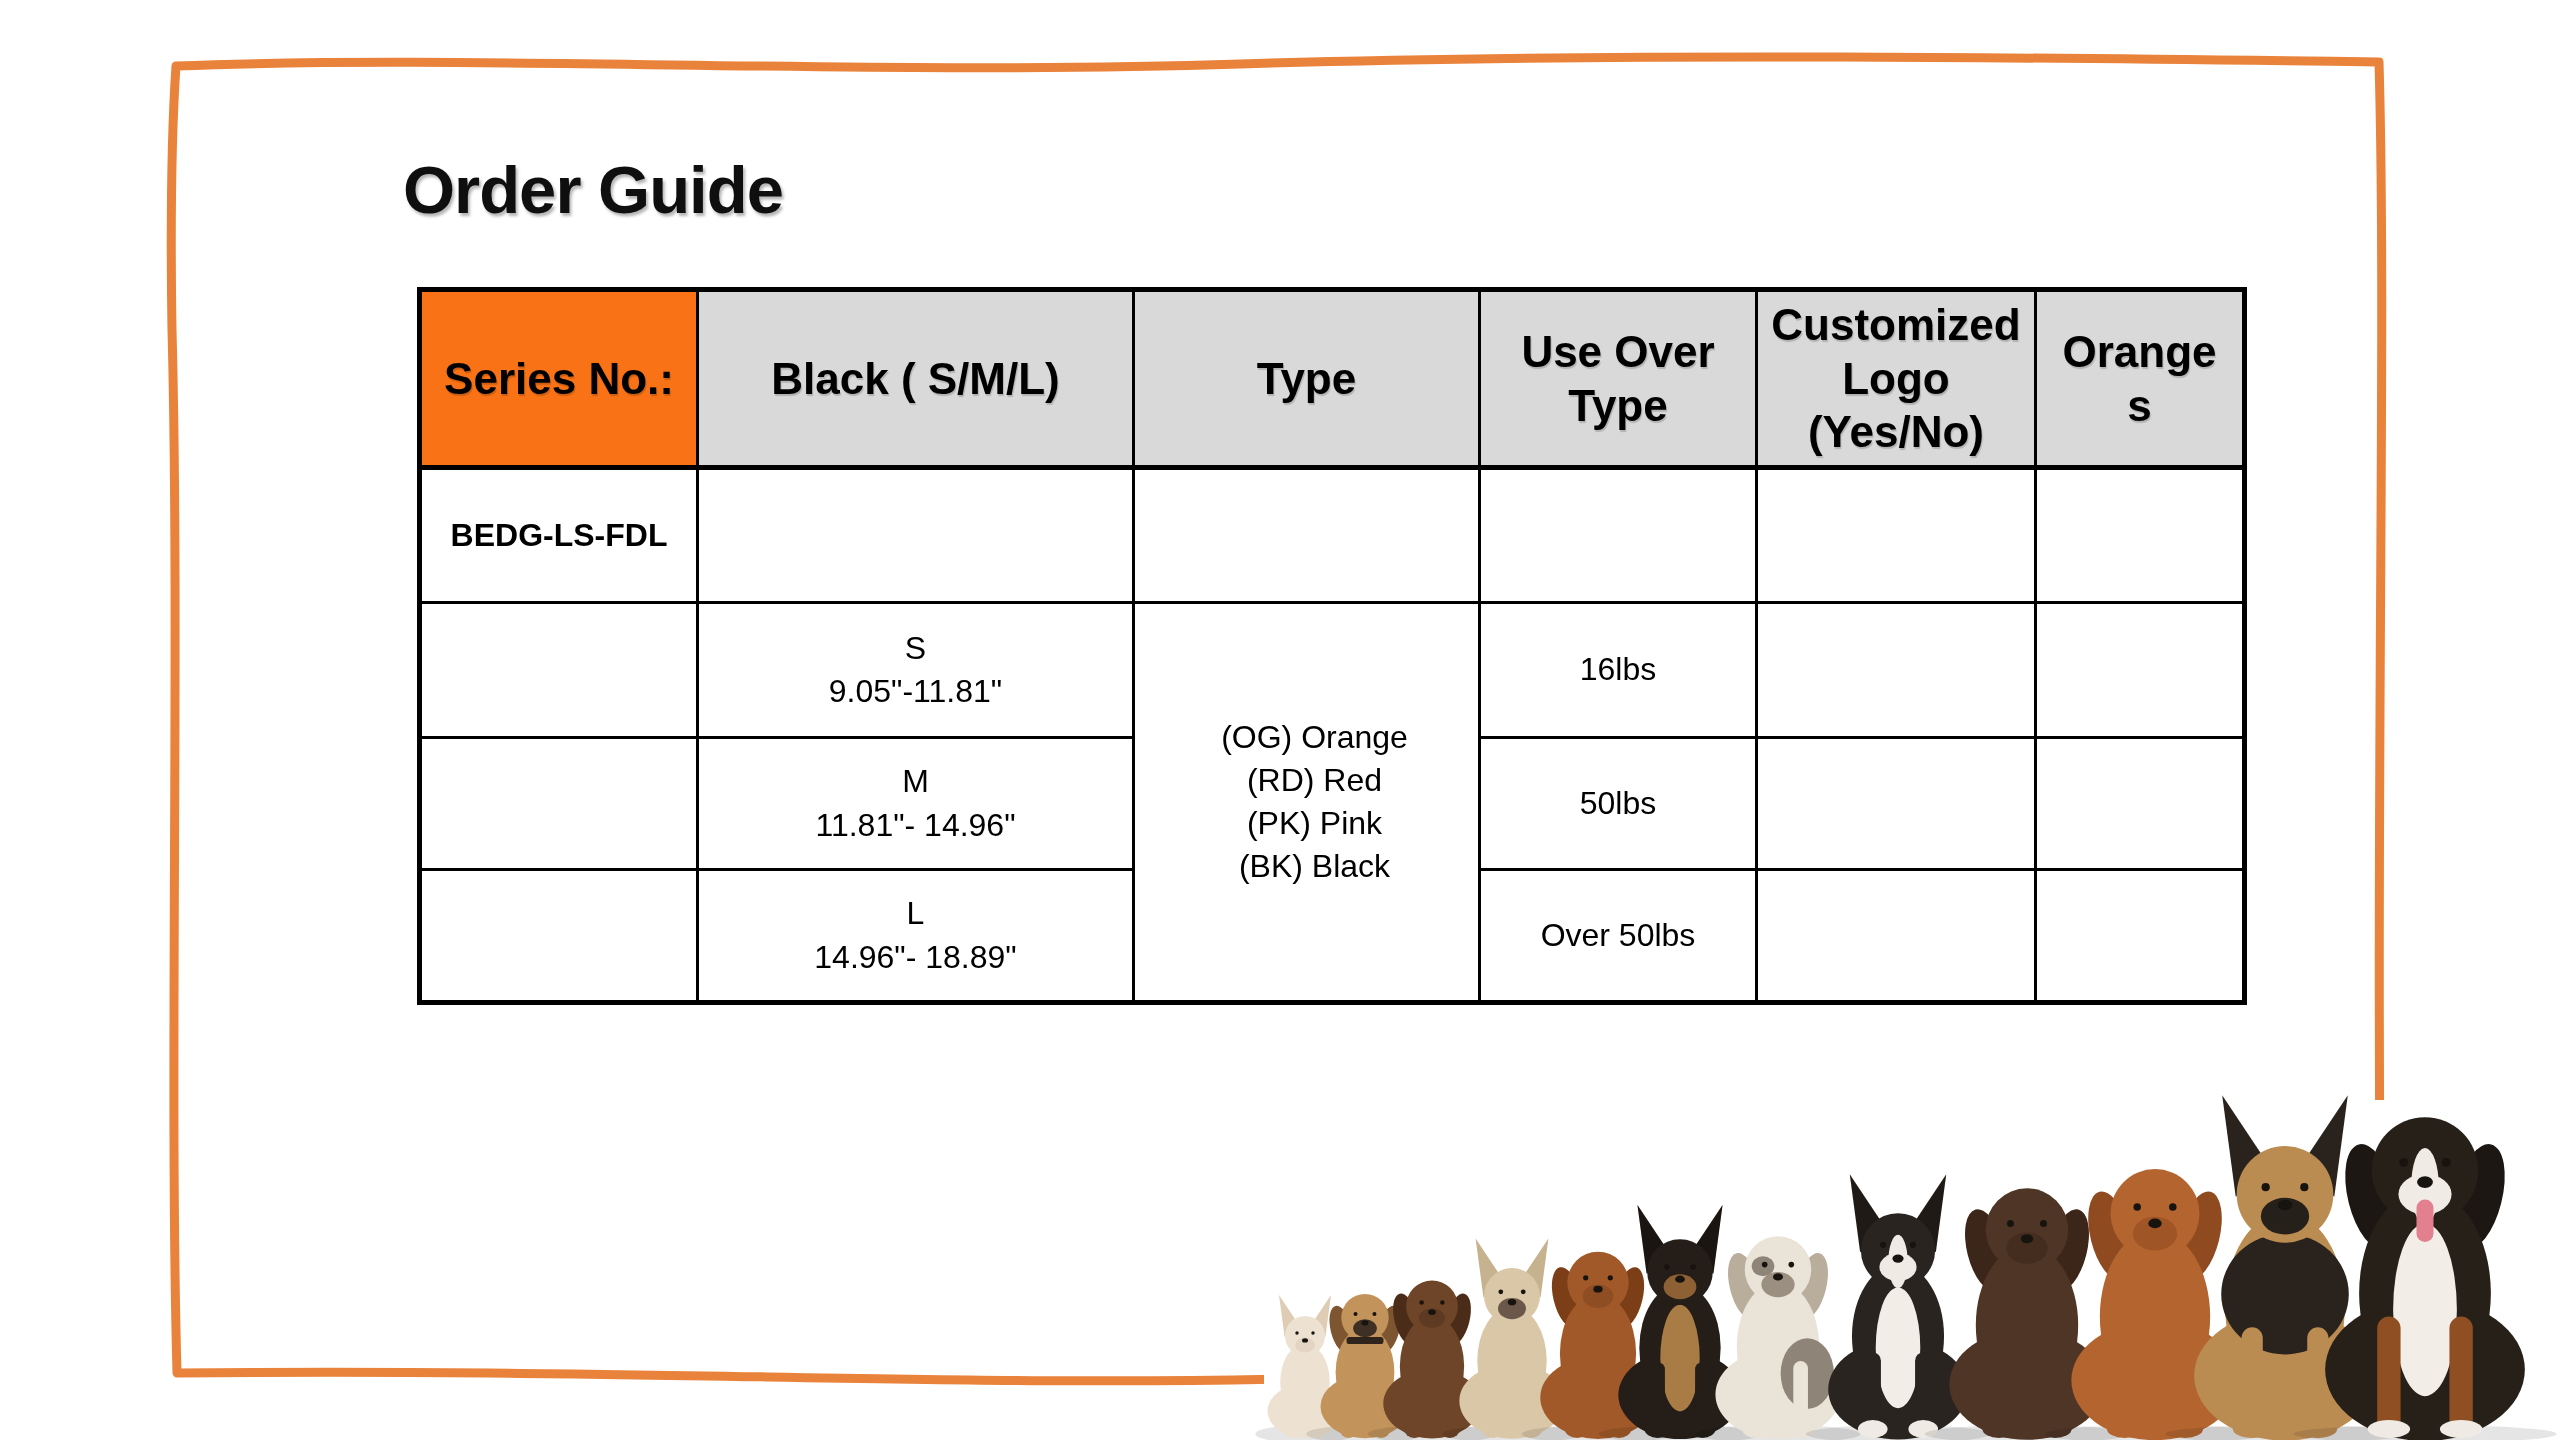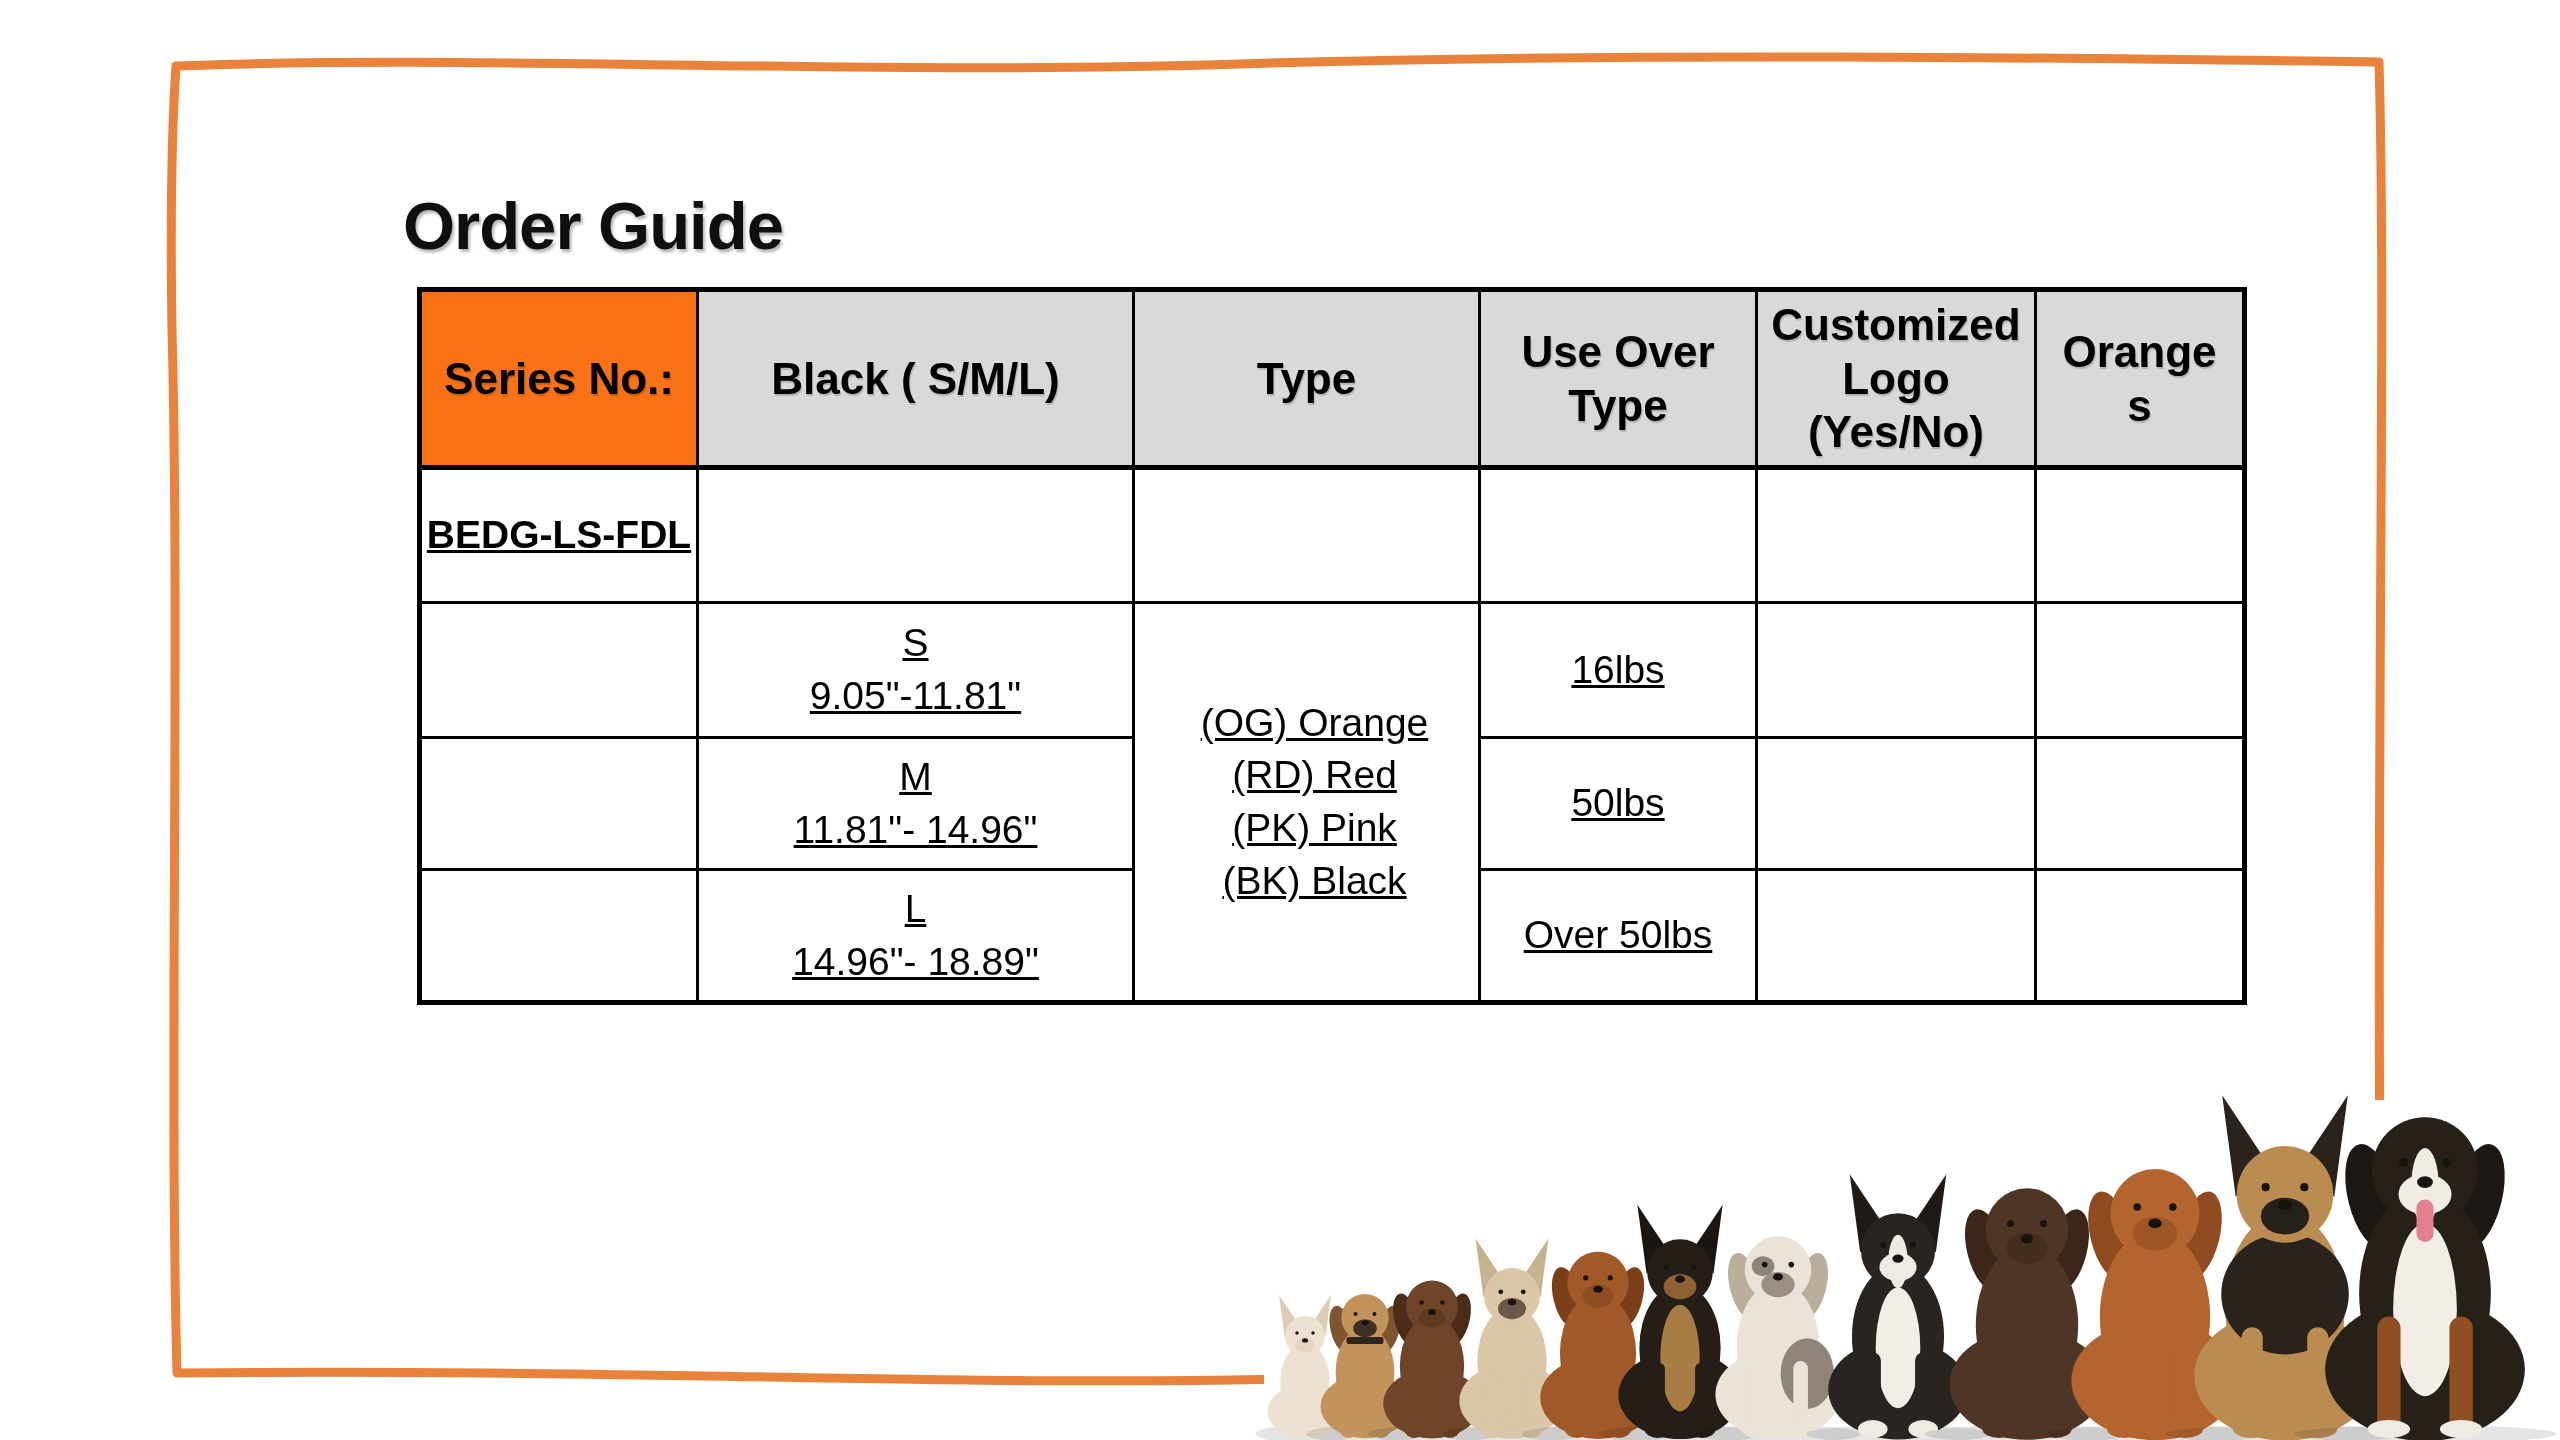--- a/index.html
+++ b/index.html
@@ -13,21 +13,20 @@
 
   
   #frame-svg{ position:absolute; left:0; top:0; z-index:1; pointer-events:none; }
 
   
   #page-title{
     position:absolute; left:403px; top:156px; z-index:4;
     font-size:67px; font-weight:bold; color:#0f0f0f;
     letter-spacing:-1px; line-height:1;
     text-shadow:2px 3px 3px rgba(90,90,90,.45);
-    margin-top:36px;
   }
 
   
   #order-table{
     position:absolute; left:417px; top:287px; z-index:4;
     width:1825px;
     border-collapse:collapse; table-layout:fixed;
     color:#000;
   }
   #order-table td, #order-table th{
@@ -36,21 +35,21 @@
     text-align:center; vertical-align:middle;
   }
   #order-table{ border:5px solid #000; }
   #order-table th{
     background:var(--header-gray,#D9D9D9);
     font-weight:bold; font-size:44px; line-height:1.22;
     border-bottom-width:5px;
     text-shadow:1px 2px 1px rgba(0,0,0,.18);
   }
   #order-table th.series-hdr{ background:#f97316; }
-  #order-table td{ font-size:39px; line-height:1.35;text-decoration:underline; }
+  #order-table td{ font-size:32px; line-height:1.35; }
   .multi{ white-space:pre-line; }
   .bedg-cell{ font-weight:bold; font-size:41px; }
   .size-cell{ line-height:1.6; }
   .color-cell{
     text-align:center;
     padding-left:16px !important;
     white-space:pre-line;
     line-height:1.3;
   }
   tr.r-header{ height:178px; }

